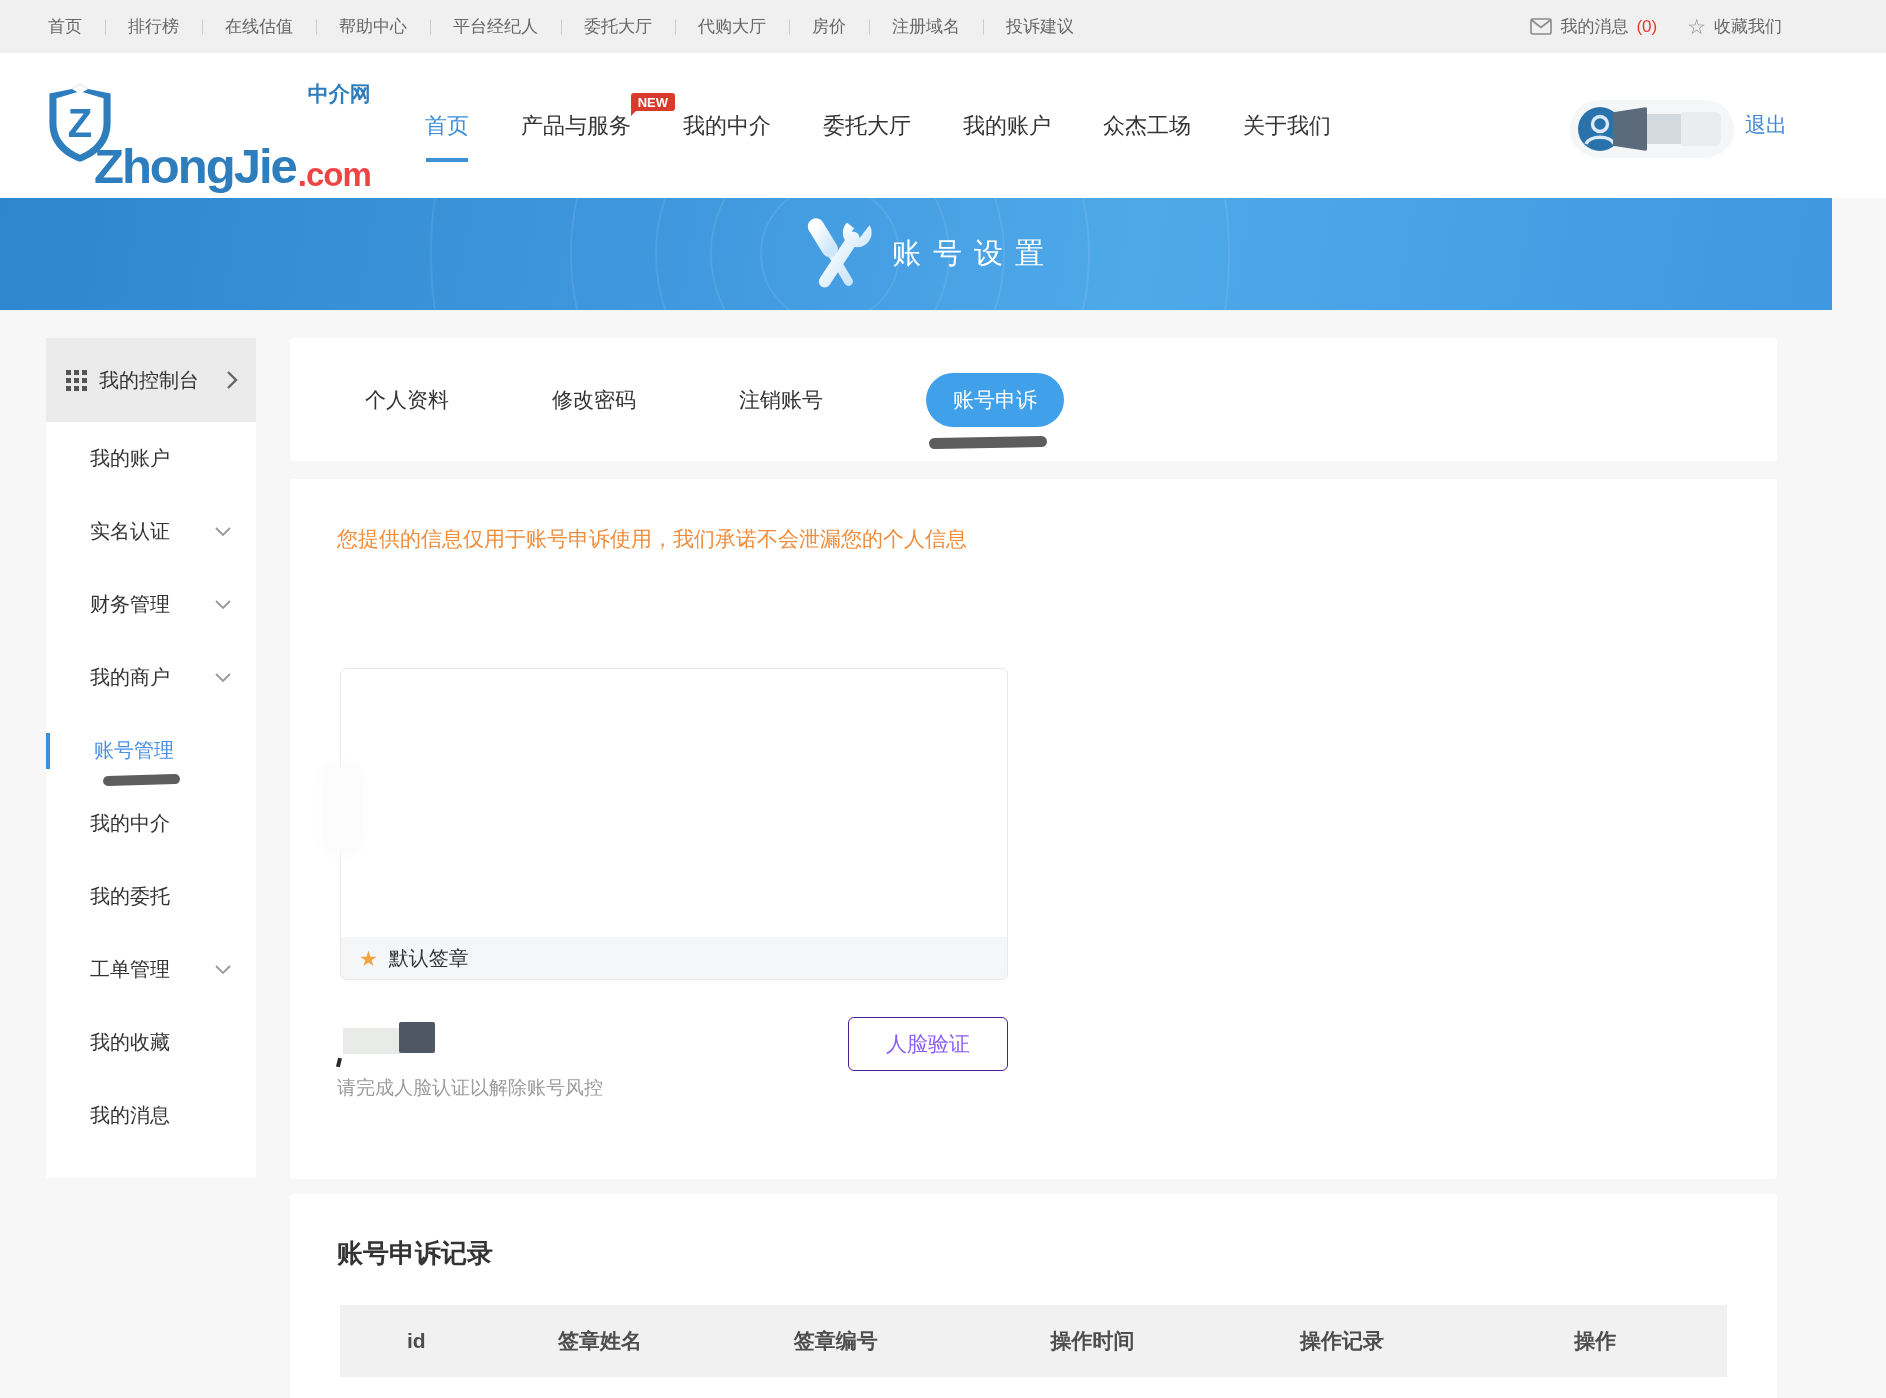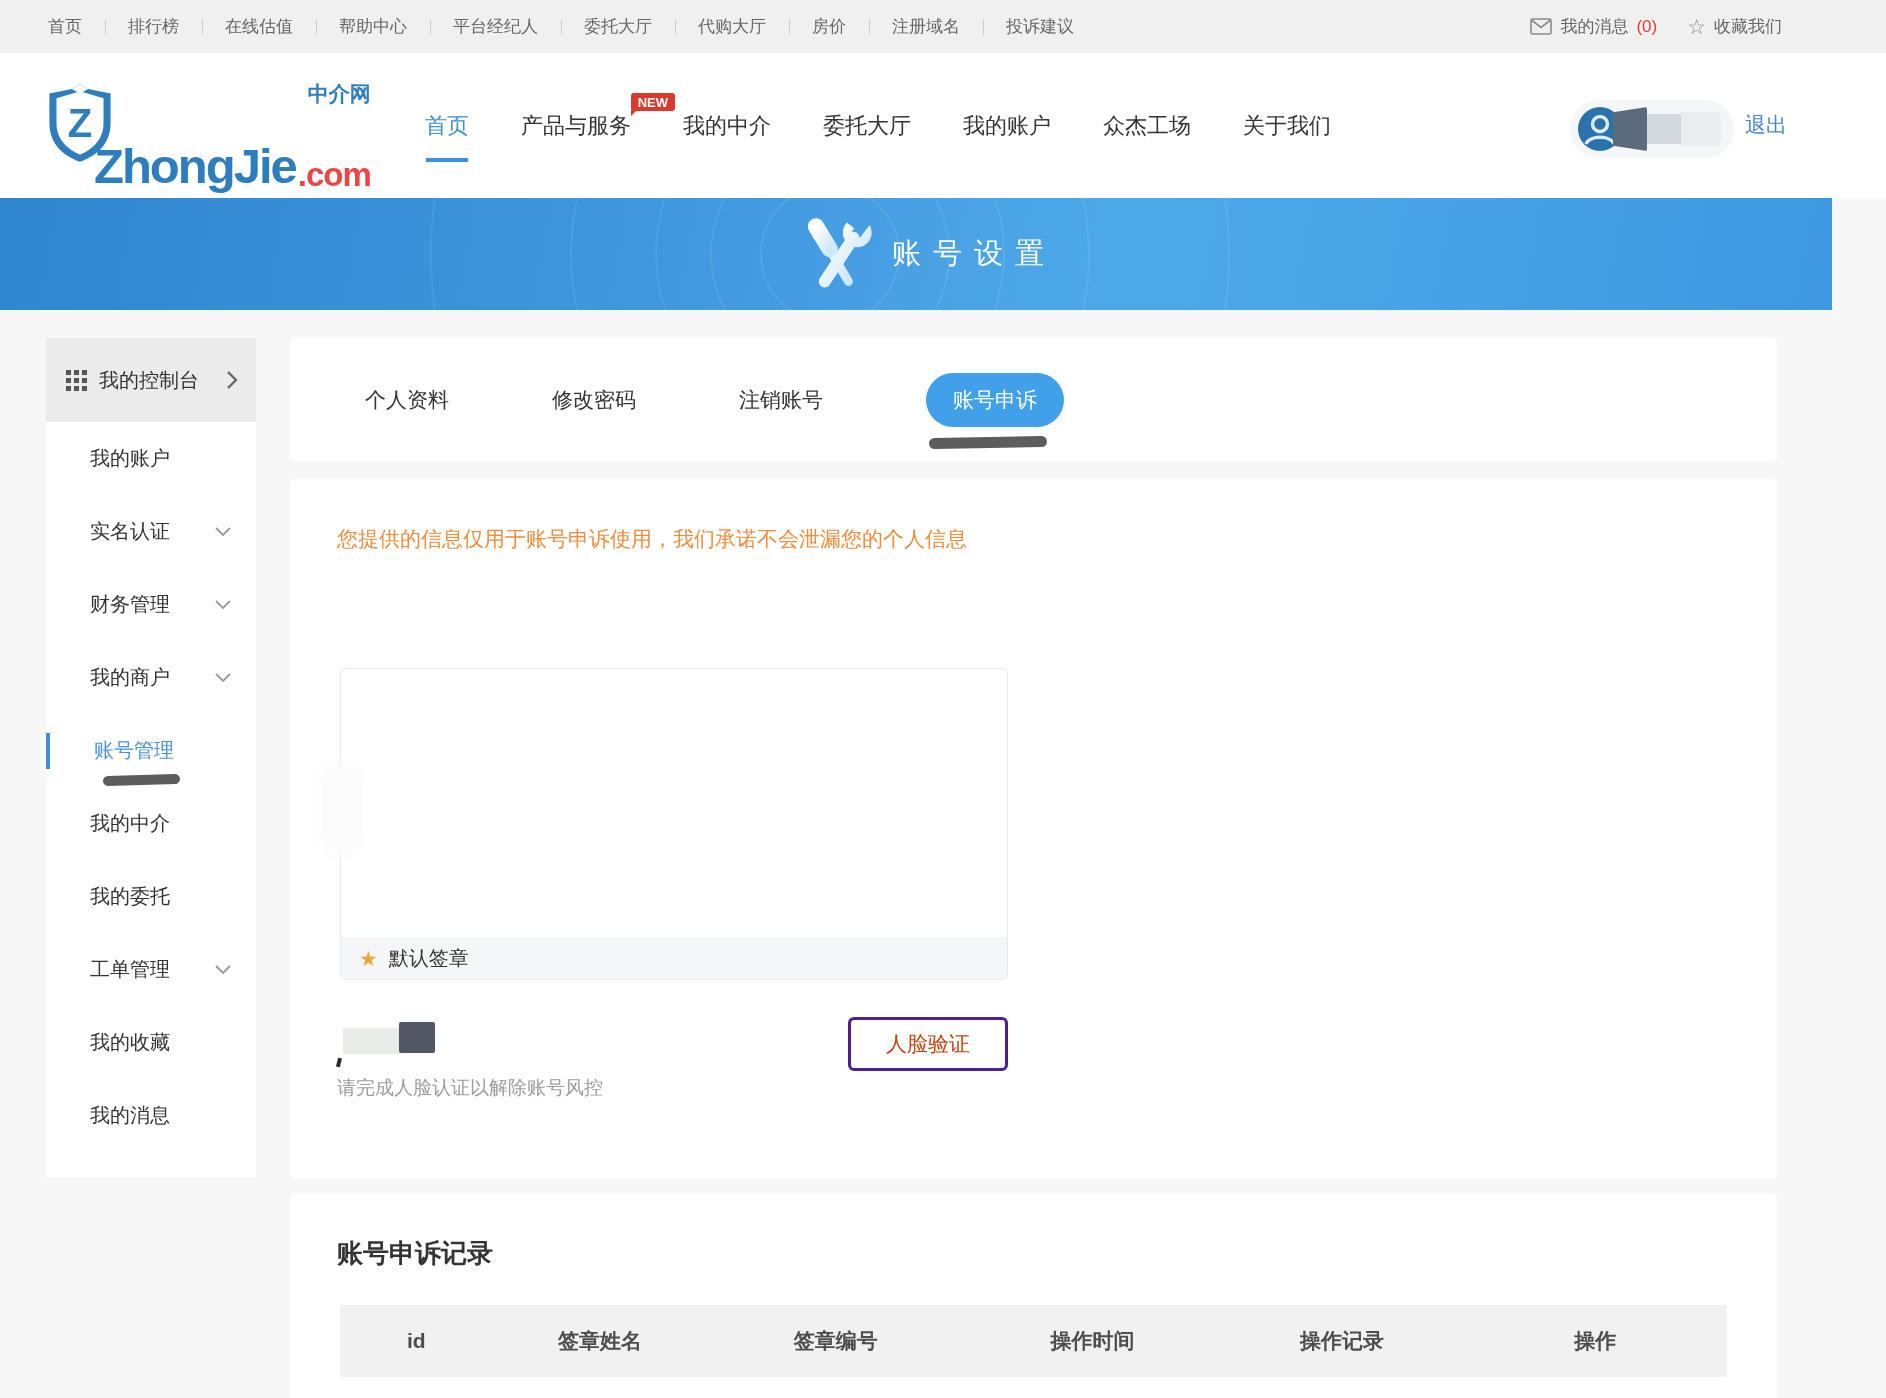--- a/index.html
+++ b/index.html
@@ -114,22 +114,22 @@
     display:flex; align-items:center; padding-left:18px; gap:11px;
   }
   .icon-star-filled { color:#f0a43e; font-size:21px; line-height:1; }
   .sig-label { font-size:20px; color:#333; }
   .redact-name { position:absolute; left:53px; top:543px; display:flex; align-items:flex-start; }
   .rn-light { width:58px; height:26px; background:#e9ebe9; margin-top:6px; }
   .rn-dark  { width:36px; height:31px; background:#4e5763; border-radius:2px; margin-left:-2px; }
   .rn-speck { position:absolute; left:-6px; top:36px; width:4px; height:9px; background:#2b2b2b; transform:rotate(14deg); }
   .face-btn {
     position:absolute; left:558px; top:538px; width:160px; height:54px;
-    background:#fff; border:3px solid #4c1d95; border-radius:6px;
-    color:#c2410c; font-size:21px; display:flex; align-items:center; justify-content:center;
+    background:#fff; border:1px solid #4c1d95; border-radius:6px;
+    color:#8b5cf6; font-size:21px; display:flex; align-items:center; justify-content:center;
     cursor:pointer;
   }
   .face-hint { position:absolute; left:47px; top:596px; font-size:19px; color:#9b9b9b; }
   .card-records { top:1194px; height:320px; }
   .records-title { position:absolute; left:47px; top:42px; font-size:26px; font-weight:bold; color:#333; }
   .records-header {
     position:absolute; left:50px; top:111px; width:1387px; height:72px;
     background:#f1f1f1; display:flex; align-items:center;
   }
   .col { text-align:center; font-size:21px; font-weight:bold; color:#4d4d4d; }

